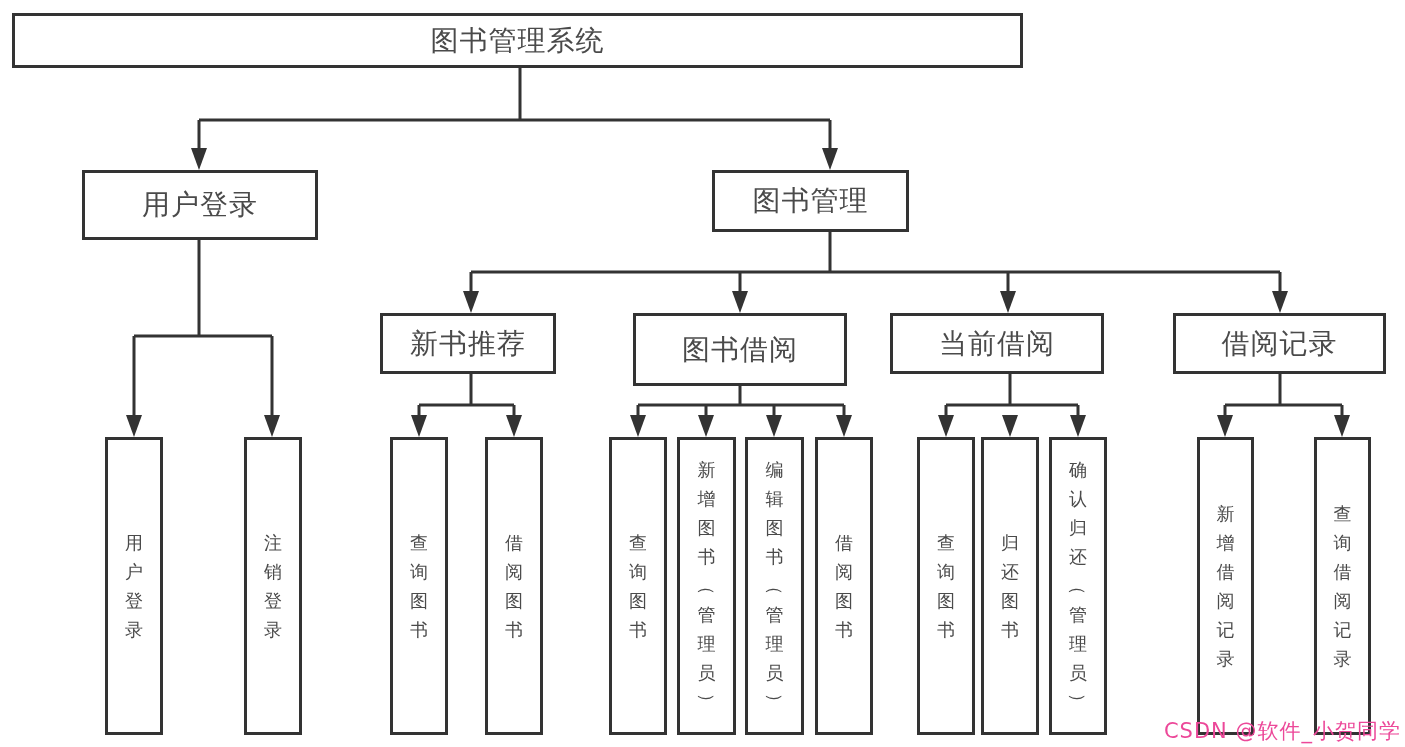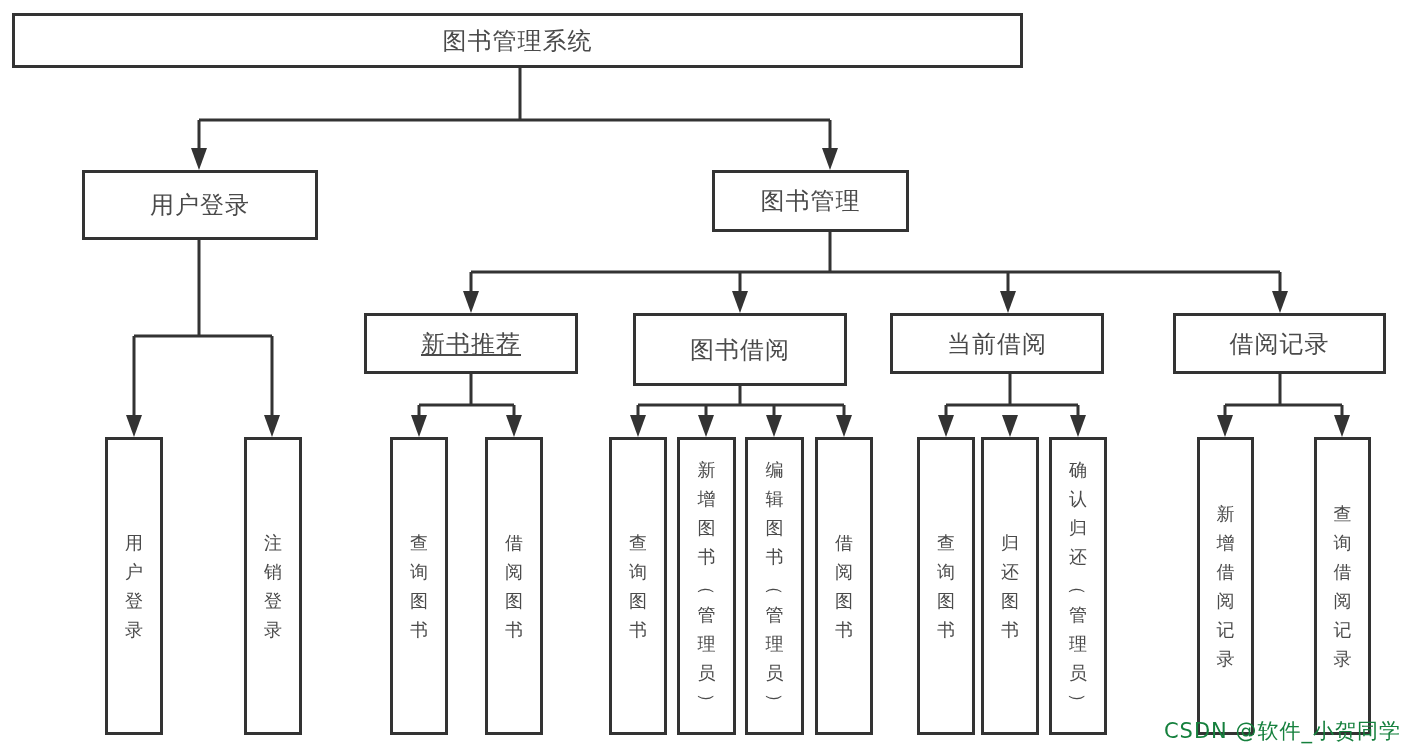--- a/index.html
+++ b/index.html
@@ -1,25 +1,25 @@
 <!DOCTYPE html>
 <html><head>
 <meta charset="utf-8">
 <style>
   html,body{margin:0;padding:0;background:#ffffff;}
   body{font-family:"DejaVu Sans","Liberation Sans",sans-serif;}
   #canvas{position:relative;width:1405px;height:747px;background:#ffffff;overflow:hidden;}
   #connectors{position:absolute;left:0;top:0;width:1405px;height:747px;}
   .node{position:absolute;box-sizing:border-box;background:#ffffff;border:3px solid #333333;
         display:flex;align-items:center;justify-content:center;color:#4a4a4a;}
-  .hnode{font-size:24px;letter-spacing:1px;}
+  .hnode{font-size:28px;letter-spacing:1px;}
   .leaf{flex-direction:column;font-size:18px;gap:11px;line-height:1;}
   .leaf span{display:block;}
   .leaf span.rot{transform:rotate(90deg);}
-  .watermark{position:absolute;right:4px;bottom:2px;font-size:21px;color:#15803d;
+  .watermark{position:absolute;right:4px;bottom:2px;font-size:21px;color:#ec4899;
              letter-spacing:1px;white-space:nowrap;}
 </style>
 </head>
 <body>
 
 <div id="canvas">
 
   <svg id="connectors" viewBox="0 0 1405 747" xmlns="http://www.w3.org/2000/svg">
     <defs>
       <polygon id="ah" points="-8,-22 8,-22 0,0" fill="#333333"></polygon>
@@ -51,21 +51,21 @@
     <use href="#ah" transform="translate(1078,437)"></use>
     <use href="#ah" transform="translate(1225,437)"></use>
     <use href="#ah" transform="translate(1342,437)"></use>
   </svg>
 
   <div class="node hnode" style="left:12px;top:13px;width:1011px;height:55px;">图书管理系统</div>
 
   <div class="node hnode" style="left:82px;top:170px;width:236px;height:70px;">用户登录</div>
   <div class="node hnode" style="left:712px;top:170px;width:197px;height:62px;">图书管理</div>
 
-  <div class="node hnode" style="left:364px;top:313px;width:214px;height:61px;text-decoration:underline;">新书推荐</div>
+  <div class="node hnode" style="left:380px;top:313px;width:176px;height:61px;">新书推荐</div>
   <div class="node hnode" style="left:633px;top:313px;width:214px;height:73px;text-align:center;">图书借阅</div>
   <div class="node hnode" style="left:890px;top:313px;width:214px;height:61px;">当前借阅</div>
   <div class="node hnode" style="left:1173px;top:313px;width:213px;height:61px;text-align:center;">借阅记录</div>
 
   <div class="node leaf" style="left:105px;top:437px;width:58px;height:298px;">
       <span>用</span>
       <span>户</span>
       <span>登</span>
       <span>录</span>
     </div>

